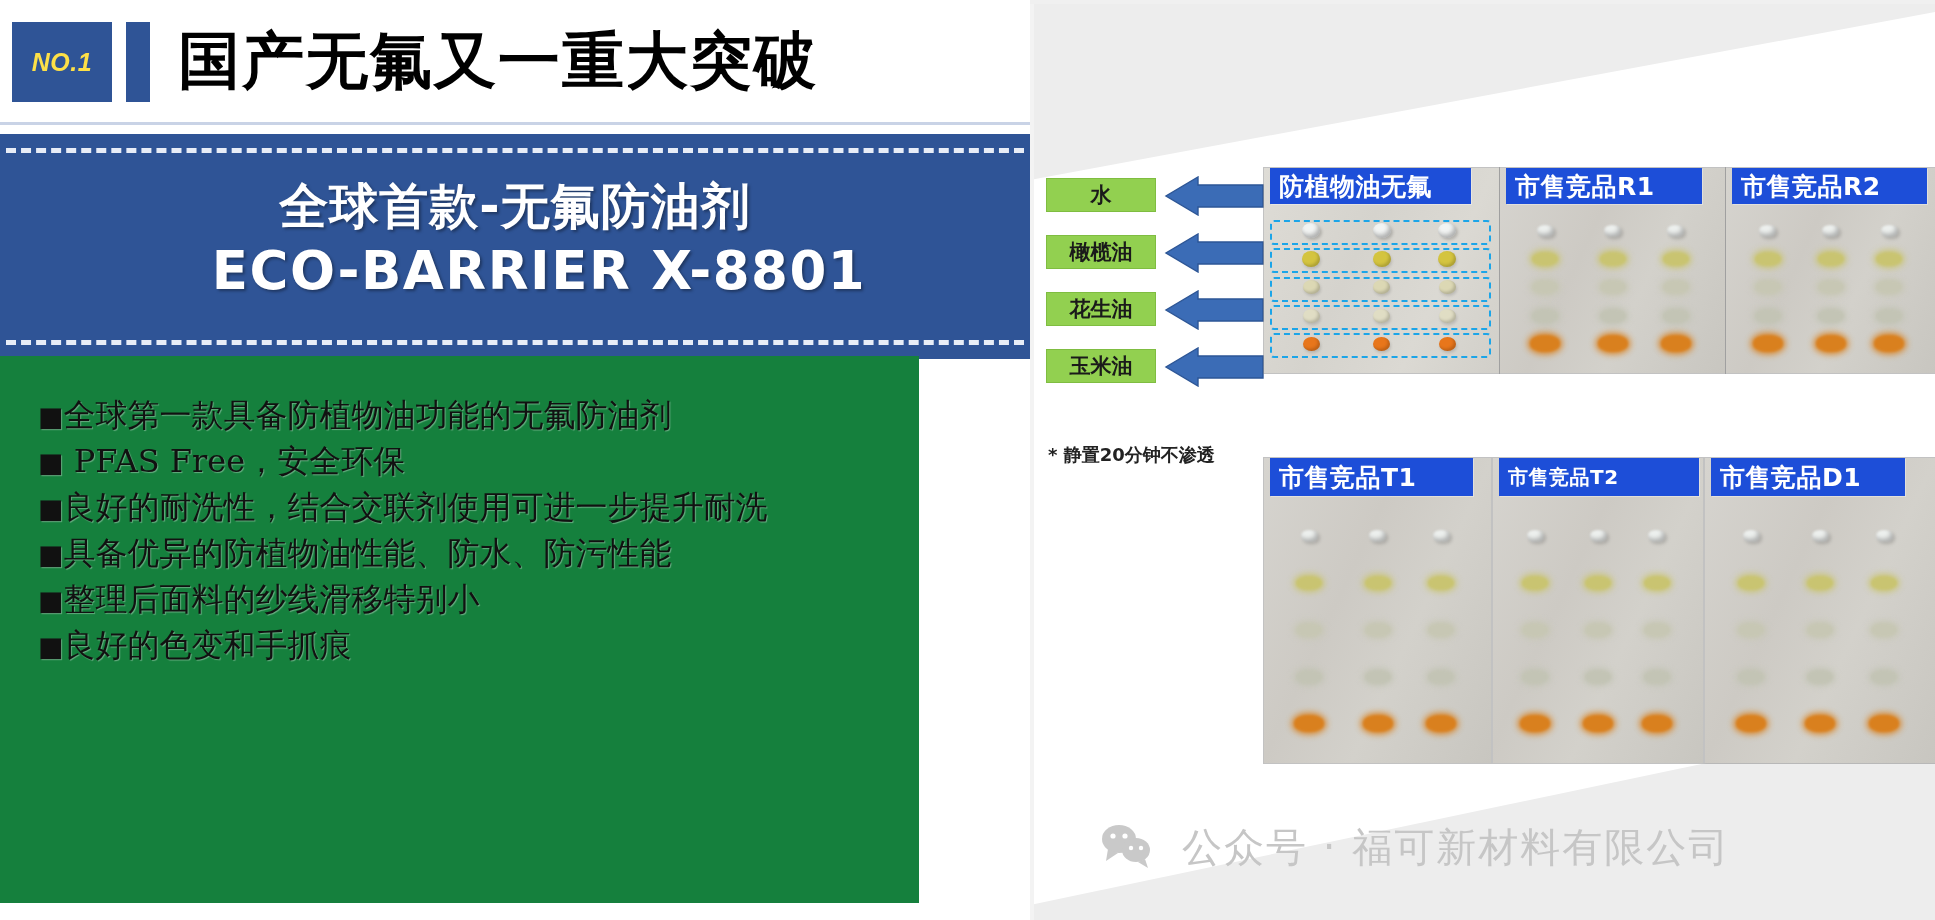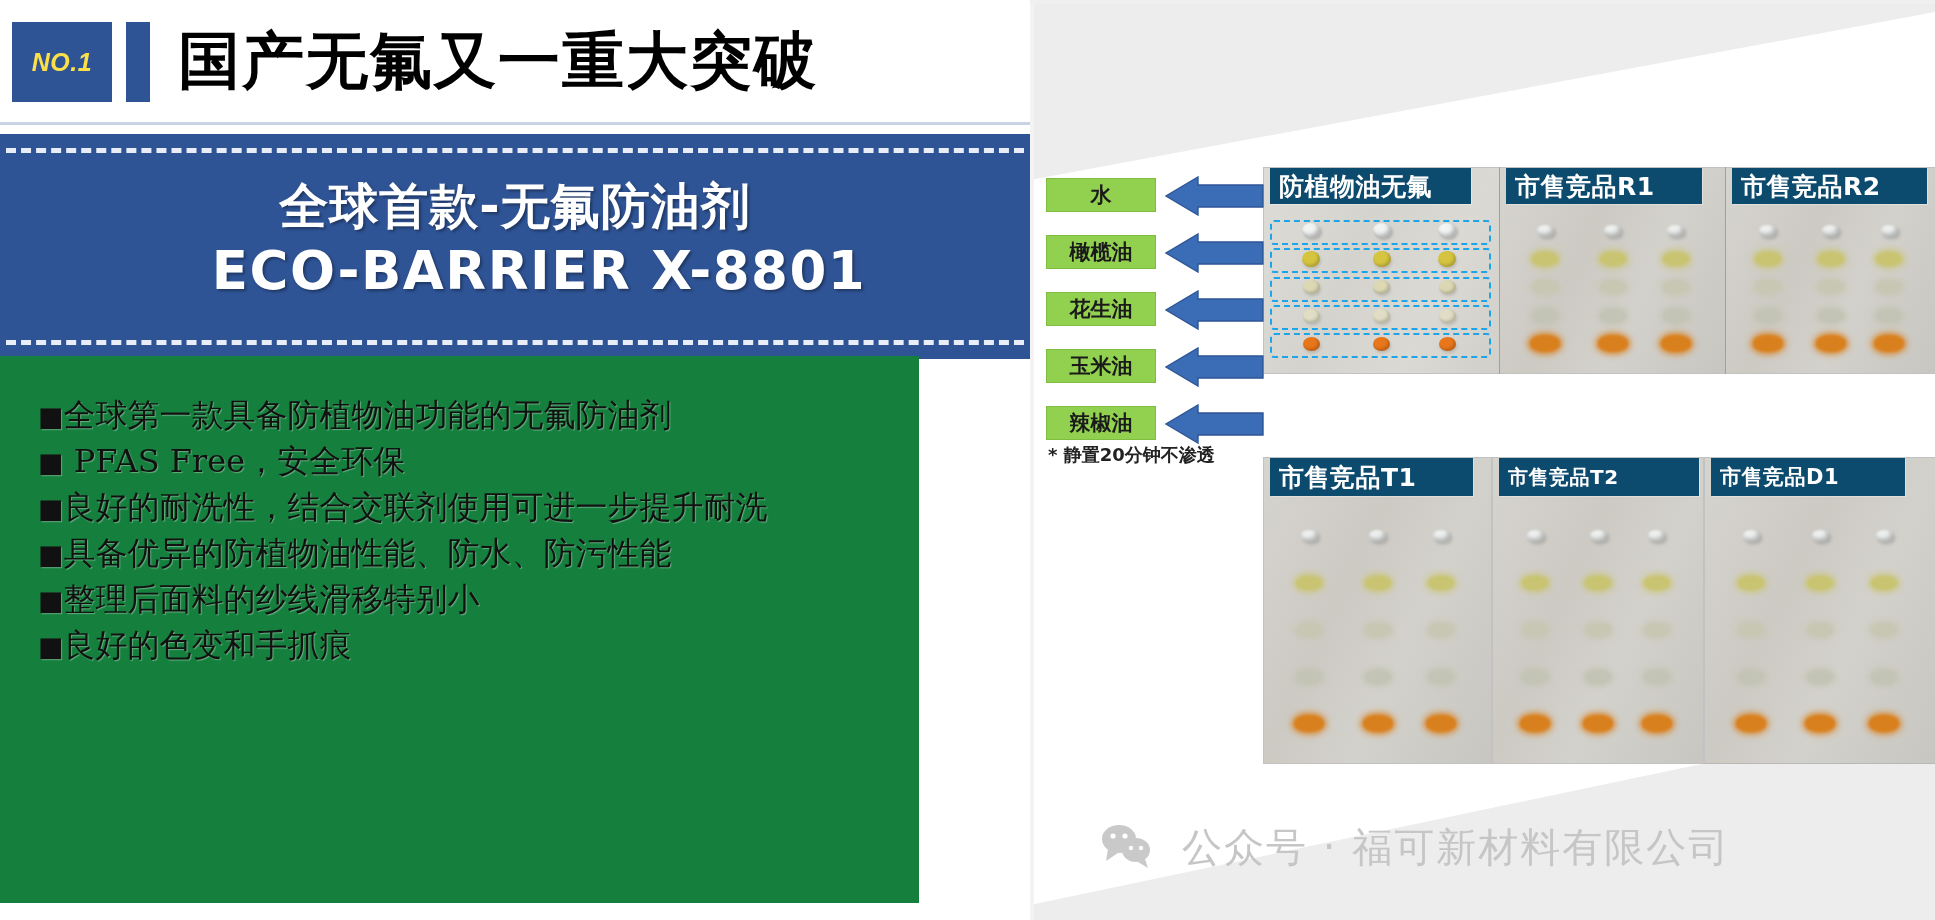--- a/index.html
+++ b/index.html
@@ -106,21 +106,21 @@
   }
 
   
   .photo{position:absolute;background:#cfcdc8;overflow:hidden;
     box-shadow:0 0 0 1px rgba(120,120,120,.45);}
   .paper{position:absolute;inset:0;
     background:
       linear-gradient(115deg,#d6d4cf 0%,#cdcac4 38%,#d3d1cb 62%,#c8c6c0 100%);}
   .paper.clean{background:linear-gradient(115deg,#dedcd6 0%,#d5d3cd 40%,#dbd9d3 70%,#d1cfc9 100%);}
   .plabel{
-    position:absolute;background:#0c4a6e;color:#ffffff;
+    position:absolute;background:#1d4ed8;color:#ffffff;
     font-family:"DejaVu Sans","Liberation Sans",sans-serif;
     font-weight:bold;white-space:nowrap;display:flex;align-items:center;
     justify-content:flex-start;padding-left:9px;letter-spacing:.5px;
     box-shadow:1px 1px 0 rgba(255,255,255,.35);
   }
   .drop{position:absolute;border-radius:50%;}
   .hl-box{position:absolute;border:2px dashed #1CA5E8;border-radius:4px;}
 
   
   .watermark{
@@ -190,26 +190,20 @@
           </svg></div>
       </div>
       <div class="lbl-row">
         <div class="green-lbl">花生油</div>
         <div class="arrow"><svg width="100" height="40" viewBox="0 0 100 40">
             <polygon points="99,9 34,9 34,1 2,20 34,39 34,31 99,31" fill="#3B6CB6" stroke="#2d5696" stroke-width="1.4"></polygon>
           </svg></div>
       </div>
       <div class="lbl-row">
         <div class="green-lbl">玉米油</div>
-        <div class="arrow"><svg width="100" height="40" viewBox="0 0 100 40">
-            <polygon points="99,9 34,9 34,1 2,20 34,39 34,31 99,31" fill="#3B6CB6" stroke="#2d5696" stroke-width="1.4"></polygon>
-          </svg></div>
-      </div>
-      <div class="lbl-row">
-        <div class="green-lbl">辣椒油</div>
         <div class="arrow"><svg width="100" height="40" viewBox="0 0 100 40">
             <polygon points="99,9 34,9 34,1 2,20 34,39 34,31 99,31" fill="#3B6CB6" stroke="#2d5696" stroke-width="1.4"></polygon>
           </svg></div>
       </div>
     </div>
   <div class="footnote">* 静置20分钟不渗透</div>
 
   <div id="panels">
       <div class="photo" style="left: 1264px; top: 168px; width: 235px; height: 205px;">
         <div class="paper clean"></div>
@@ -306,21 +300,21 @@
         <div class="drop" style="width: 26px; height: 14px; background: rgb(199, 199, 180); box-shadow: rgb(199, 199, 180) 0px 0px 6px 2px; left: 150.8px; top: 164.62px; filter: blur(1.1px); border-radius: 46%;"></div>
         <div class="drop" style="width: 26px; height: 14px; background: rgb(195, 196, 181); box-shadow: rgb(195, 196, 181) 0px 0px 6px 2px; left: 29px; top: 211.62px; filter: blur(1.1px); border-radius: 46%;"></div>
         <div class="drop" style="width: 26px; height: 14px; background: rgb(195, 196, 181); box-shadow: rgb(195, 196, 181) 0px 0px 6px 2px; left: 92px; top: 211.62px; filter: blur(1.1px); border-radius: 46%;"></div>
         <div class="drop" style="width: 26px; height: 14px; background: rgb(195, 196, 181); box-shadow: rgb(195, 196, 181) 0px 0px 6px 2px; left: 150.8px; top: 211.62px; filter: blur(1.1px); border-radius: 46%;"></div>
         <div class="drop" style="width: 30px; height: 17px; background: rgb(217, 128, 30); box-shadow: rgb(217, 128, 30) 0px 0px 6px 2px; left: 27px; top: 257.12px; filter: blur(1.1px); border-radius: 46%;"></div>
         <div class="drop" style="width: 30px; height: 17px; background: rgb(217, 128, 30); box-shadow: rgb(217, 128, 30) 0px 0px 6px 2px; left: 90px; top: 257.12px; filter: blur(1.1px); border-radius: 46%;"></div>
         <div class="drop" style="width: 30px; height: 17px; background: rgb(217, 128, 30); box-shadow: rgb(217, 128, 30) 0px 0px 6px 2px; left: 148.8px; top: 257.12px; filter: blur(1.1px); border-radius: 46%;"></div>
       </div>
       <div class="photo" style="left: 1705px; top: 458px; width: 230px; height: 305px;">
         <div class="paper"></div>
-        <div class="plabel" style="left: 6px; top: 0px; width: 185px; height: 38px; font-size: 21px;">市售竞品D1</div>
+        <div class="plabel" style="left: 6px; top: 0px; width: 185px; height: 38px; font-size: 25px;">市售竞品D1</div>
         <div class="drop" style="width: 17px; height: 12px; background: rgb(238, 241, 239); box-shadow: rgba(120, 120, 120, 0.55) -2px -3px 4px inset, rgba(0, 0, 0, 0.18) 2px 2px 3px; left: 37.5px; top: 71.62px; filter: blur(1.1px); border-radius: 46%;"></div>
         <div class="drop" style="width: 17px; height: 12px; background: rgb(238, 241, 239); box-shadow: rgba(120, 120, 120, 0.55) -2px -3px 4px inset, rgba(0, 0, 0, 0.18) 2px 2px 3px; left: 106.5px; top: 71.62px; filter: blur(1.1px); border-radius: 46%;"></div>
         <div class="drop" style="width: 17px; height: 12px; background: rgb(238, 241, 239); box-shadow: rgba(120, 120, 120, 0.55) -2px -3px 4px inset, rgba(0, 0, 0, 0.18) 2px 2px 3px; left: 170.9px; top: 71.62px; filter: blur(1.1px); border-radius: 46%;"></div>
         <div class="drop" style="width: 26px; height: 14px; background: rgb(201, 196, 113); box-shadow: rgb(201, 196, 113) 0px 0px 6px 2px; left: 33px; top: 117.62px; filter: blur(1.1px); border-radius: 46%;"></div>
         <div class="drop" style="width: 26px; height: 14px; background: rgb(201, 196, 113); box-shadow: rgb(201, 196, 113) 0px 0px 6px 2px; left: 102px; top: 117.62px; filter: blur(1.1px); border-radius: 46%;"></div>
         <div class="drop" style="width: 26px; height: 14px; background: rgb(201, 196, 113); box-shadow: rgb(201, 196, 113) 0px 0px 6px 2px; left: 166.4px; top: 117.62px; filter: blur(1.1px); border-radius: 46%;"></div>
         <div class="drop" style="width: 26px; height: 14px; background: rgb(199, 199, 180); box-shadow: rgb(199, 199, 180) 0px 0px 6px 2px; left: 33px; top: 164.62px; filter: blur(1.1px); border-radius: 46%;"></div>
         <div class="drop" style="width: 26px; height: 14px; background: rgb(199, 199, 180); box-shadow: rgb(199, 199, 180) 0px 0px 6px 2px; left: 102px; top: 164.62px; filter: blur(1.1px); border-radius: 46%;"></div>
         <div class="drop" style="width: 26px; height: 14px; background: rgb(199, 199, 180); box-shadow: rgb(199, 199, 180) 0px 0px 6px 2px; left: 166.4px; top: 164.62px; filter: blur(1.1px); border-radius: 46%;"></div>
         <div class="drop" style="width: 26px; height: 14px; background: rgb(195, 196, 181); box-shadow: rgb(195, 196, 181) 0px 0px 6px 2px; left: 33px; top: 211.62px; filter: blur(1.1px); border-radius: 46%;"></div>

